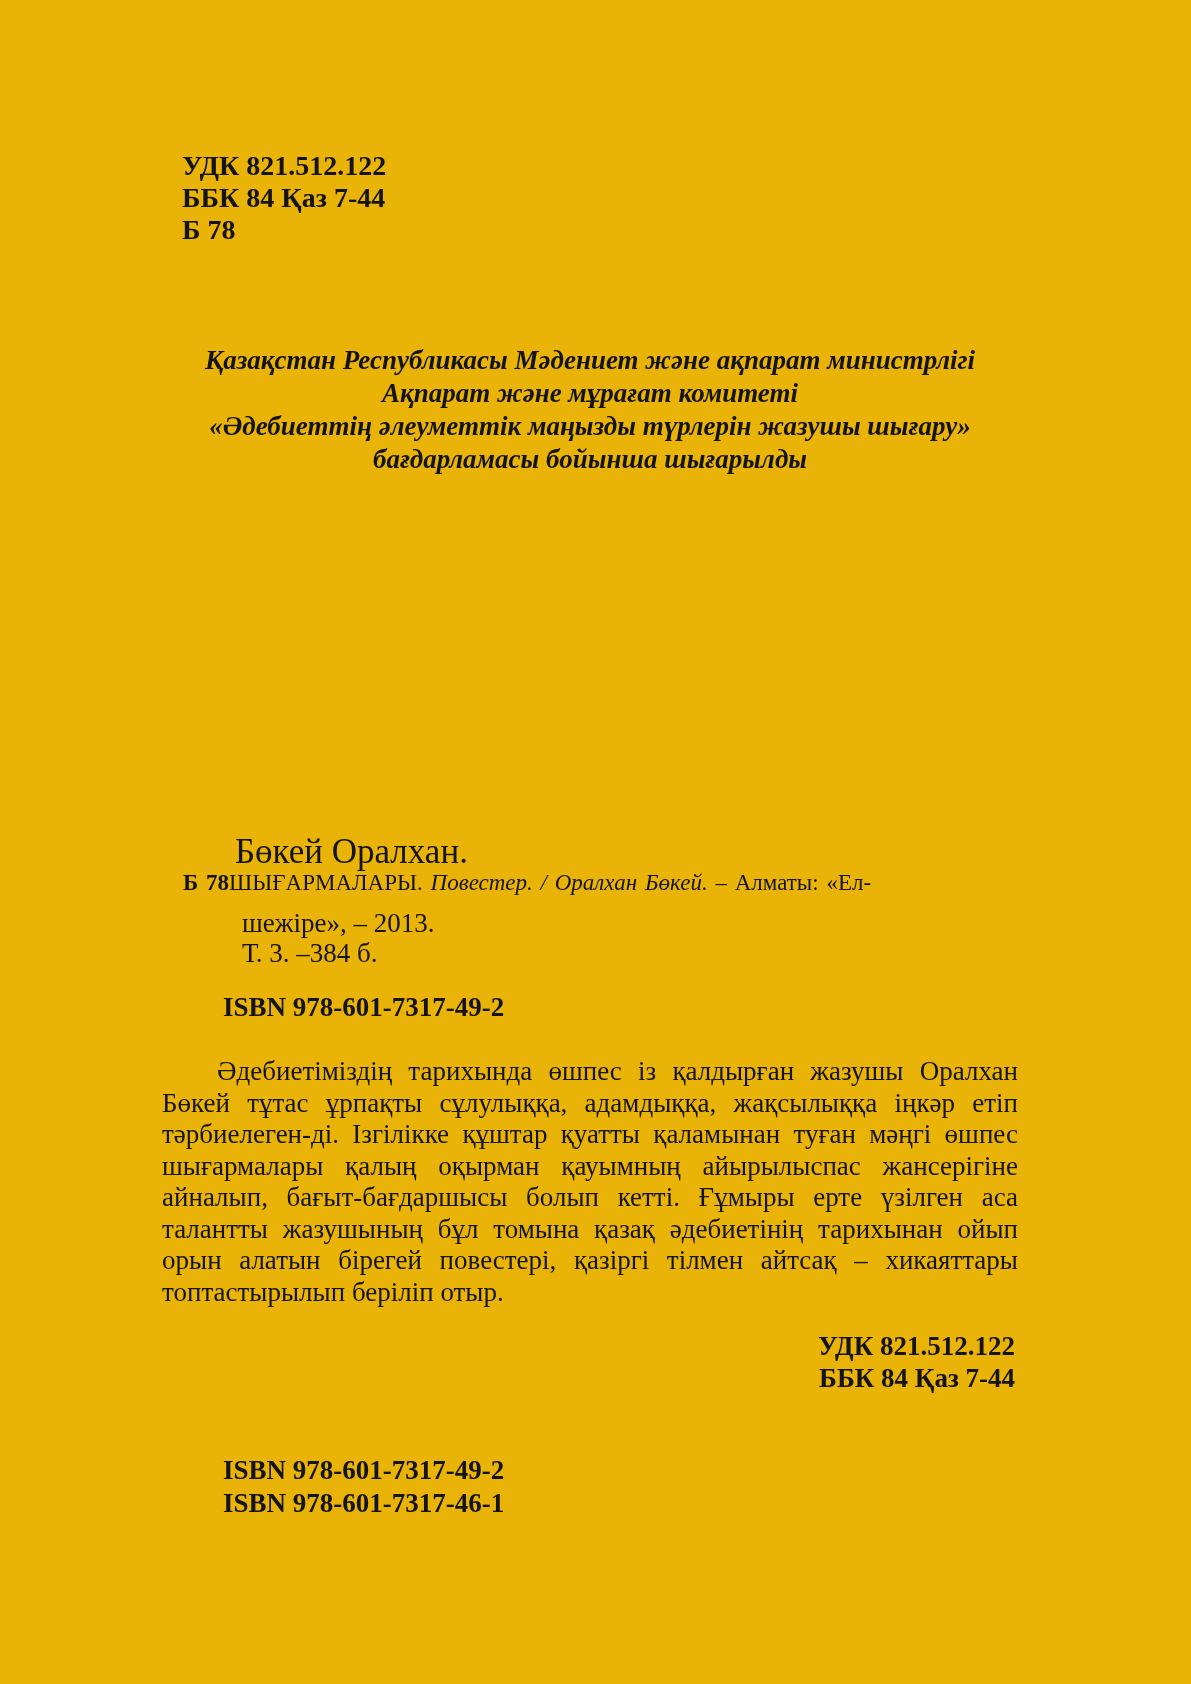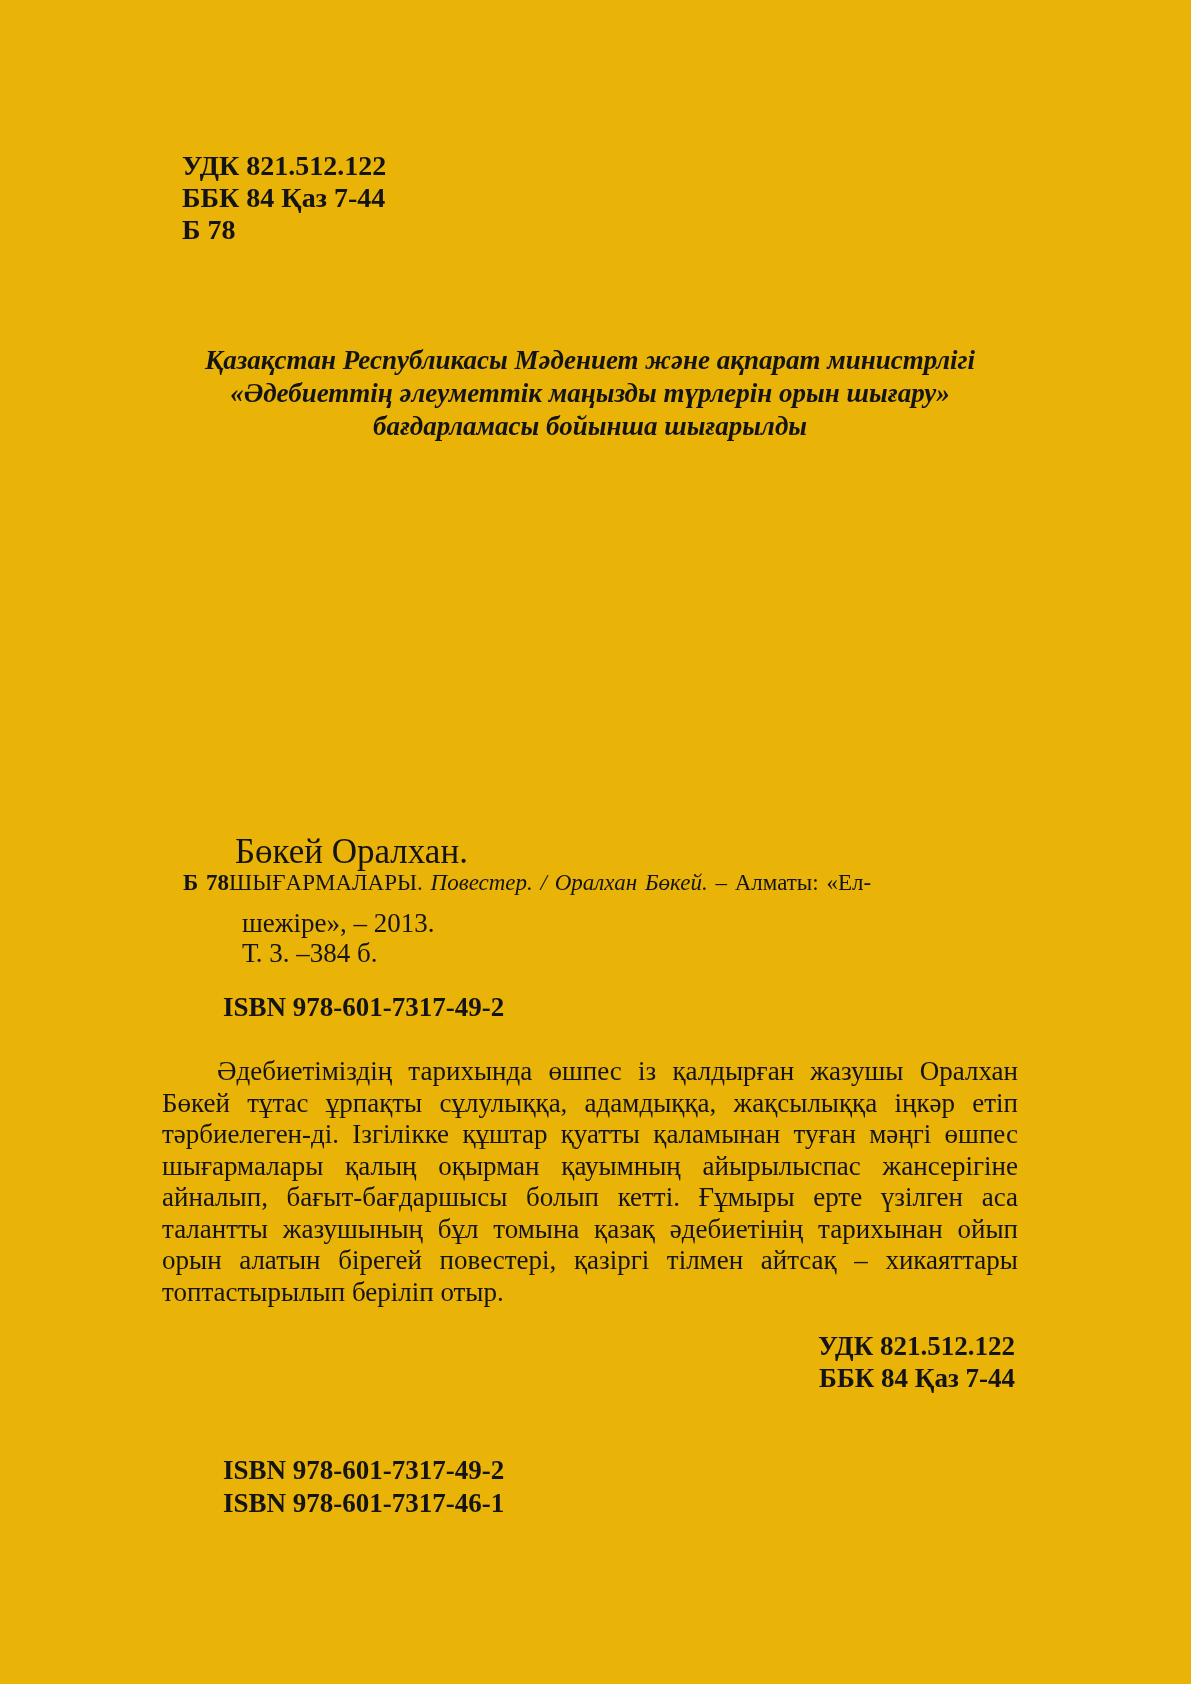--- a/index.html
+++ b/index.html
@@ -130,21 +130,22 @@
 <div class="page">
 
   <div class="top-codes">
     <div>УДК 821.512.122</div>
     <div>ББК 84 Қаз 7-44</div>
     <div>Б 78</div>
   </div>
 
   <div class="ministry">
     <div>Қазақстан Республикасы Мәдениет және ақпарат министрлігі</div>
-    <div>«Әдебиеттің әлеуметтік маңызды түрлерін орын шығару»</div>
+    <div>Ақпарат және мұрағат комитеті</div>
+    <div>«Әдебиеттің әлеуметтік маңызды түрлерін жазушы шығару»</div>
     <div>бағдарламасы бойынша шығарылды</div>
   </div>
 
   <div class="author-line">Бөкей Оралхан.</div>
 
   <div class="catalog-line1"><span class="b">Б 78</span><span>ШЫҒАРМАЛАРЫ. </span><span class="i">Повестер. / Оралхан Бөкей.</span><span> – Алматы: «Ел-</span></div>
 
   <div class="catalog-line2">шежіре», – 2013.</div>
   <div class="catalog-line3">Т. 3. –384 б.</div>
 

